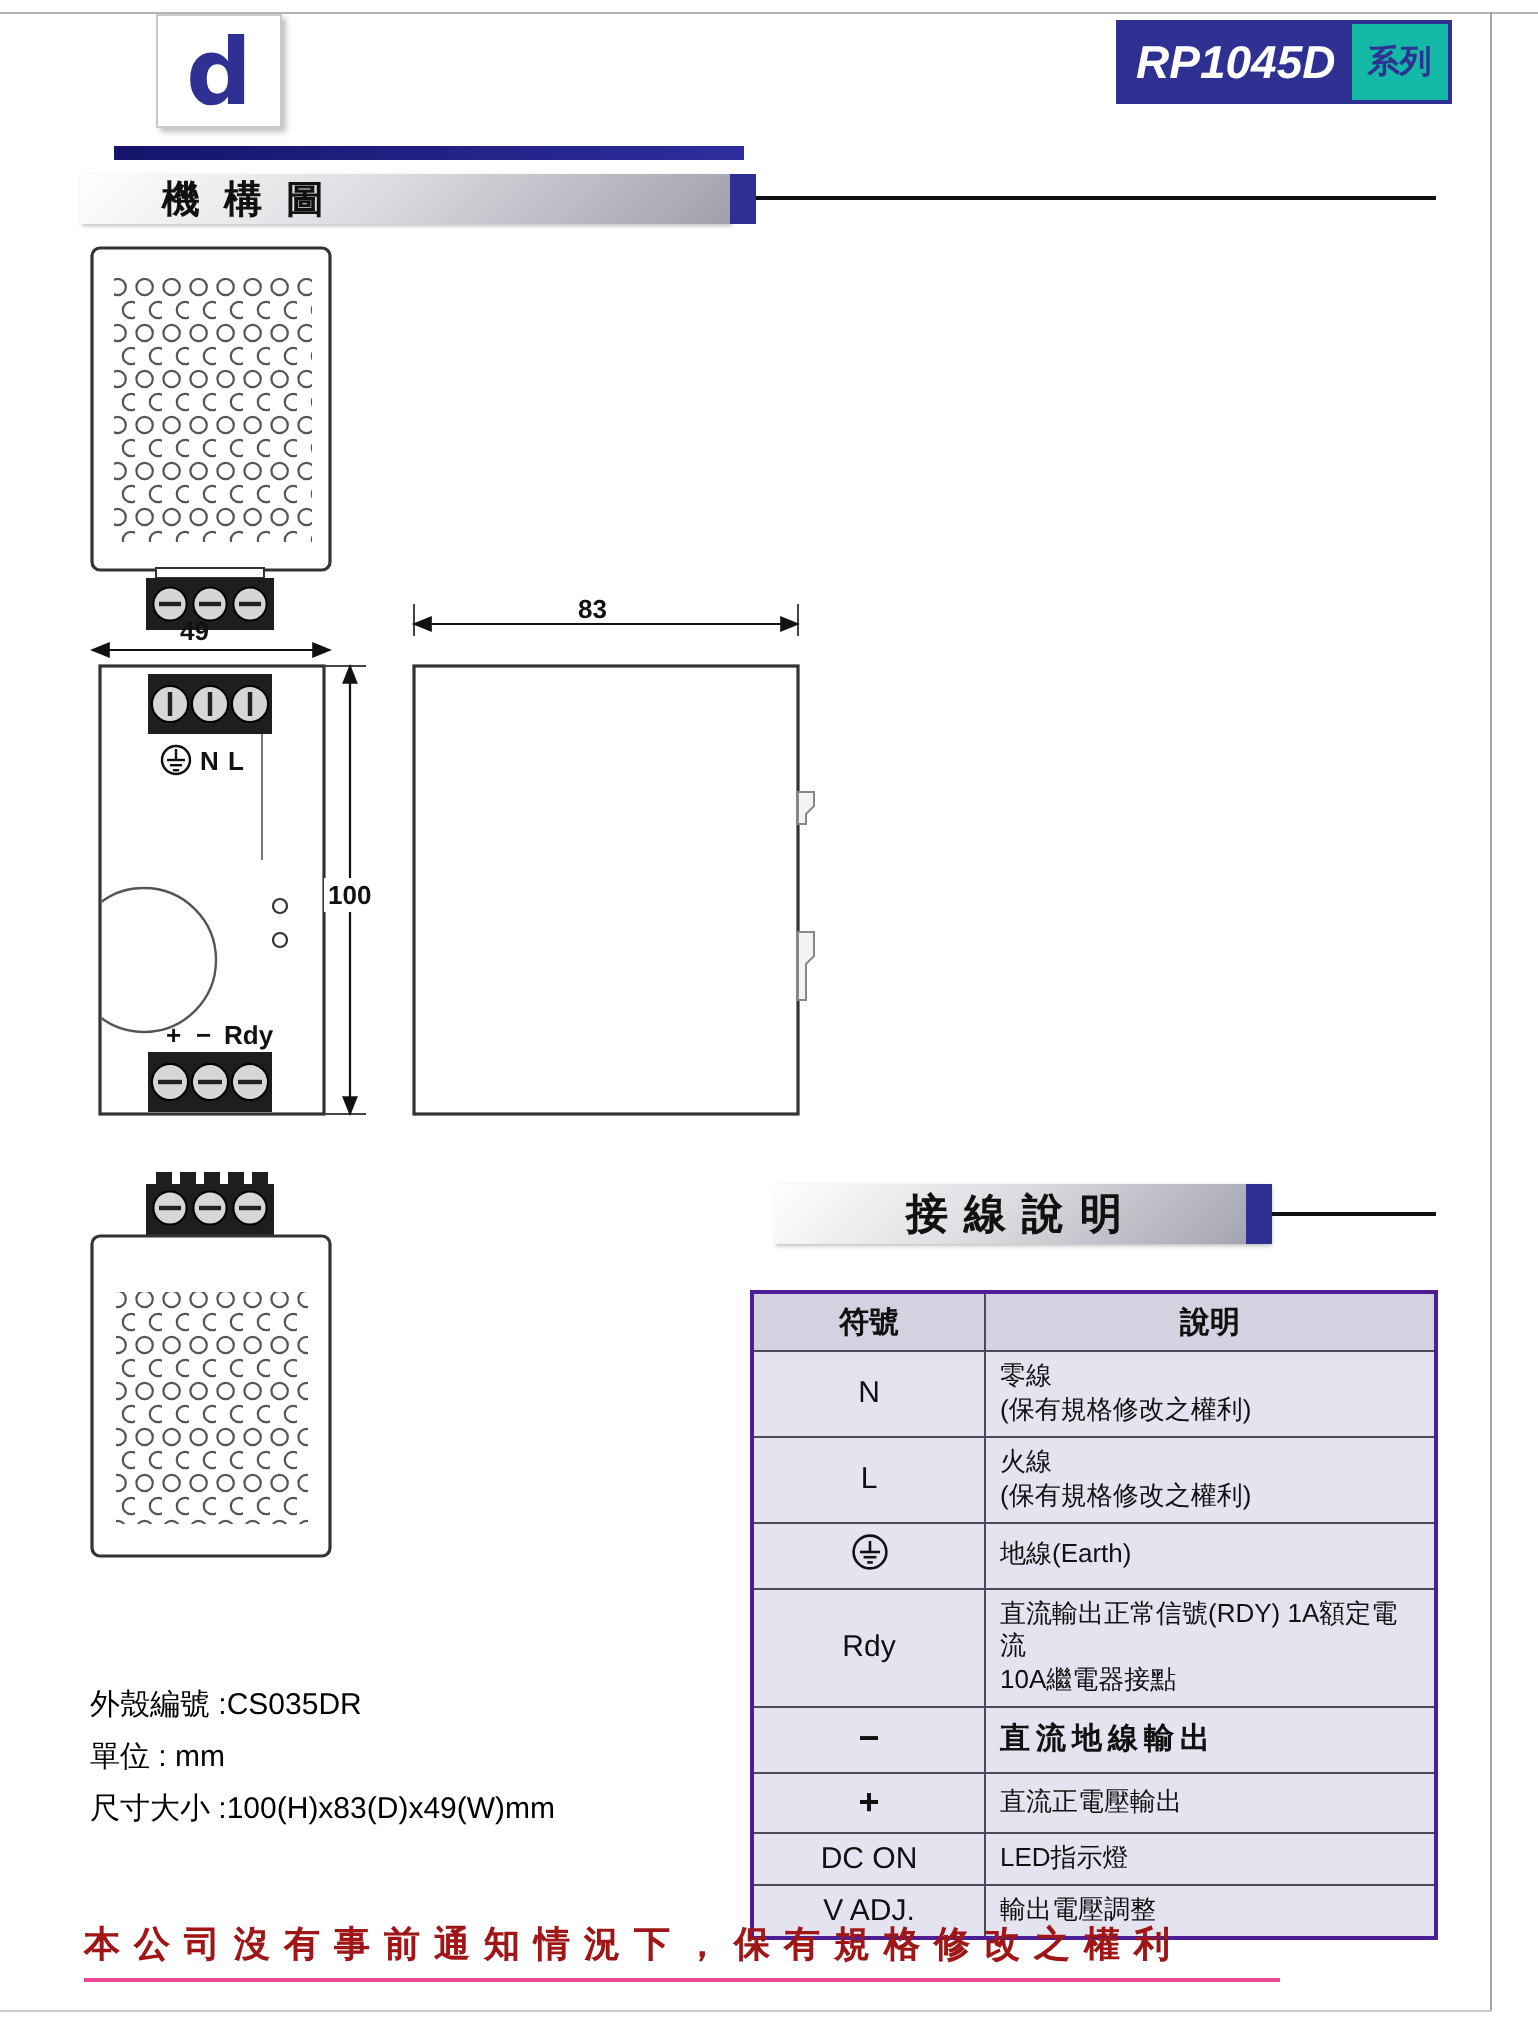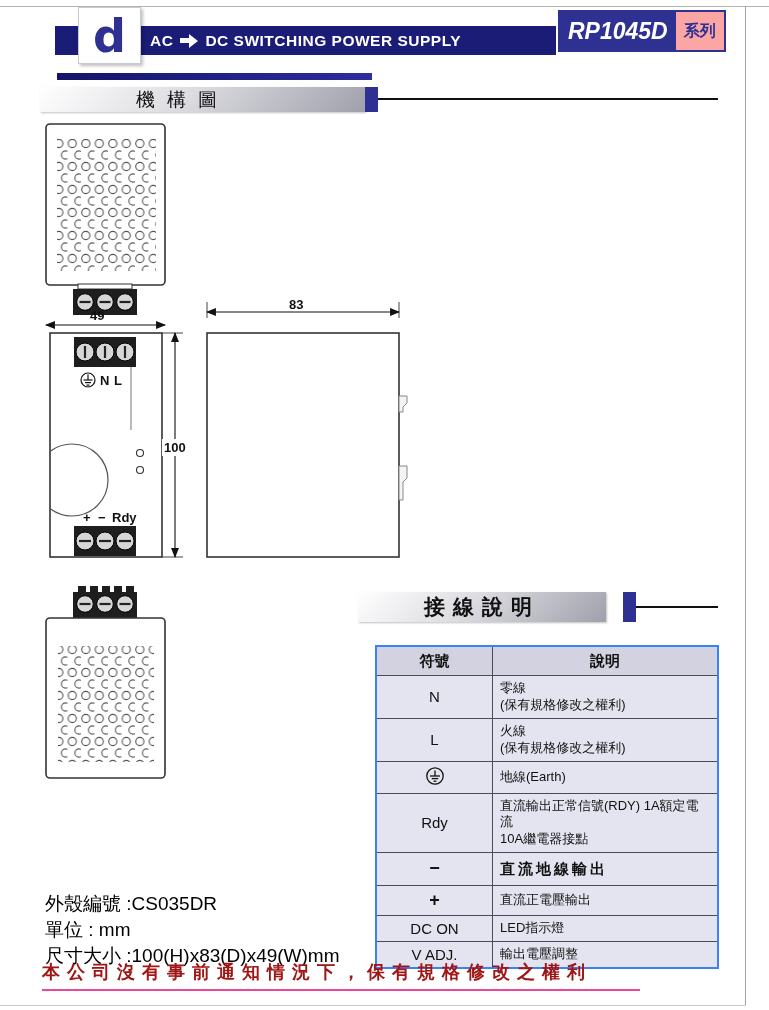--- a/index.html
+++ b/index.html
@@ -17,57 +17,57 @@
   .navy-bar .title{margin-left:95px;color:#fff;font-weight:bold;font-size:15.5px;
                    letter-spacing:.5px;display:inline-flex;align-items:center;white-space:nowrap;}
   .arrow-icon{display:inline-flex;align-items:center;margin:0 7px;}
   .a-bar{width:9px;height:5px;background:#fff;}
   .a-head{width:0;height:0;border-left:9px solid #fff;border-top:7px solid transparent;border-bottom:7px solid transparent;}
   .logo-box{position:absolute;left:78px;top:7px;width:61px;height:55px;background:#fff;
             border:1px solid #c9c9d2;box-shadow:2px 2px 3px rgba(0,0,0,.25);
             display:flex;align-items:center;justify-content:center;}
   .logo-d{font-family:"DejaVu Sans",sans-serif;font-weight:bold;font-size:46px;color:#2e3192;line-height:1;}
   .model-box{position:absolute;left:558px;top:10px;height:38px;border:2px solid #2e3192;
-             display:flex;align-items:stretch;background:#fca5a5;}
+             display:flex;align-items:stretch;background:#14b8a6;}
   .model-name{background:#2e3192;color:#fff;font-weight:bold;font-style:italic;font-size:23px;
               display:flex;align-items:center;padding:0 8px;}
   .model-series{color:#2e3192;font-weight:bold;font-size:16px;display:flex;align-items:center;padding:0 8px;}
   .header-underbar{position:absolute;left:57px;top:73px;width:315px;height:7px;
                    background:linear-gradient(to right,#14146a,#2d2d9e);}
 
   
   .sec{position:absolute;background:linear-gradient(135deg,#ffffff 0%,#dcdce1 45%,#9fa0ab 100%);
        box-shadow:1px 1px 2px rgba(0,0,0,.25);display:flex;align-items:center;}
   .sec1{left:40px;top:87px;width:325px;height:25px;}
-  .sec1 span{margin-left:96px;font-size:19px;font-weight:400;letter-spacing:12px;}
-  .sec2{left:358px;top:592px;width:248px;height:30px;justify-content:center;}
+  .sec1 span{margin-left:41px;font-size:19px;font-weight:700;letter-spacing:12px;}
+  .sec2{left:387px;top:592px;width:248px;height:30px;justify-content:center;}
   .sec2 span{font-size:21px;font-weight:600;letter-spacing:8px;}
   .sec-blue{position:absolute;background:#2e3192;}
   .sec1-blue{left:365px;top:87px;width:13px;height:25px;}
   .sec2-blue{left:623px;top:592px;width:13px;height:30px;}
   .sec-line{position:absolute;background:#111;height:2px;}
   .sec1-line{left:378px;top:98px;width:340px;}
   .sec2-line{left:636px;top:606px;width:82px;}
 
   
   svg.drawings{position:absolute;left:0;top:0;}
   .case{fill:#fff;stroke:#333;stroke-width:1.6;}
   .screw{fill:#d6d6d6;stroke:#000;stroke-width:1;}
   .slot{stroke:#222;stroke-width:2.2;}
   .dim{stroke:#111;stroke-width:1.1;}
   .ext{stroke:#444;stroke-width:1;}
   .dimtext{font-family:"Liberation Sans",sans-serif;font-size:13px;font-weight:bold;fill:#111;}
   .lbl{font-family:"Liberation Sans",sans-serif;font-size:13px;font-weight:600;fill:#111;}
 
   
-  .notes{position:absolute;left:45px;top:891px;font-size:19px;line-height:26px;color:#000;}
+  .notes{position:absolute;left:45px;top:840px;font-size:15px;line-height:26px;color:#000;}
 
   
   table.wiring{position:absolute;left:375px;top:645px;width:344px;border-collapse:collapse;
-               border:2px solid #3b82f6;}
+               border:2px solid #4c1d95;}
   table.wiring th,table.wiring td{border:1px solid #4a4a5a;}
   table.wiring th{background:#d2d2e0;font-size:15px;font-weight:bold;height:26px;}
   table.wiring th.sym-h{width:113px;}
   td.sym{background:#e4e4f0;text-align:center;font-size:15px;padding:4px 2px;}
   td.sym.sign{font-size:18px;font-weight:bold;}
   td.desc{background:#e4e4f0;font-size:13px;padding:4px 7px;line-height:1.3;white-space:pre-line;}
   td.desc.em{font-size:15px;font-weight:bold;letter-spacing:3px;padding:6px 7px;}
 
   
   .disclaimer{position:absolute;left:42px;top:960px;width:598px;
@@ -76,30 +76,20 @@
 </style>
 </head>
 <body>
 
 <div id="app">
 
   <div class="edge top"></div>
   <div class="edge right"></div>
   <div class="edge bottom"></div>
 
-  <div class="navy-bar">
-    <span class="title">
-      <span>AC</span>
-      <span class="arrow-icon">
-        <span class="a-bar"></span>
-        <span class="a-head"></span>
-      </span>
-      <span>DC SWITCHING POWER SUPPLY</span>
-    </span>
-  </div>
   <div class="logo-box">
     <span class="logo-d">d</span>
   </div>
   <div class="model-box">
     <span class="model-name">RP1045D</span>
     <span class="model-series">系列</span>
   </div>
   <div class="header-underbar"></div>
 
   <div class="sec sec1">

